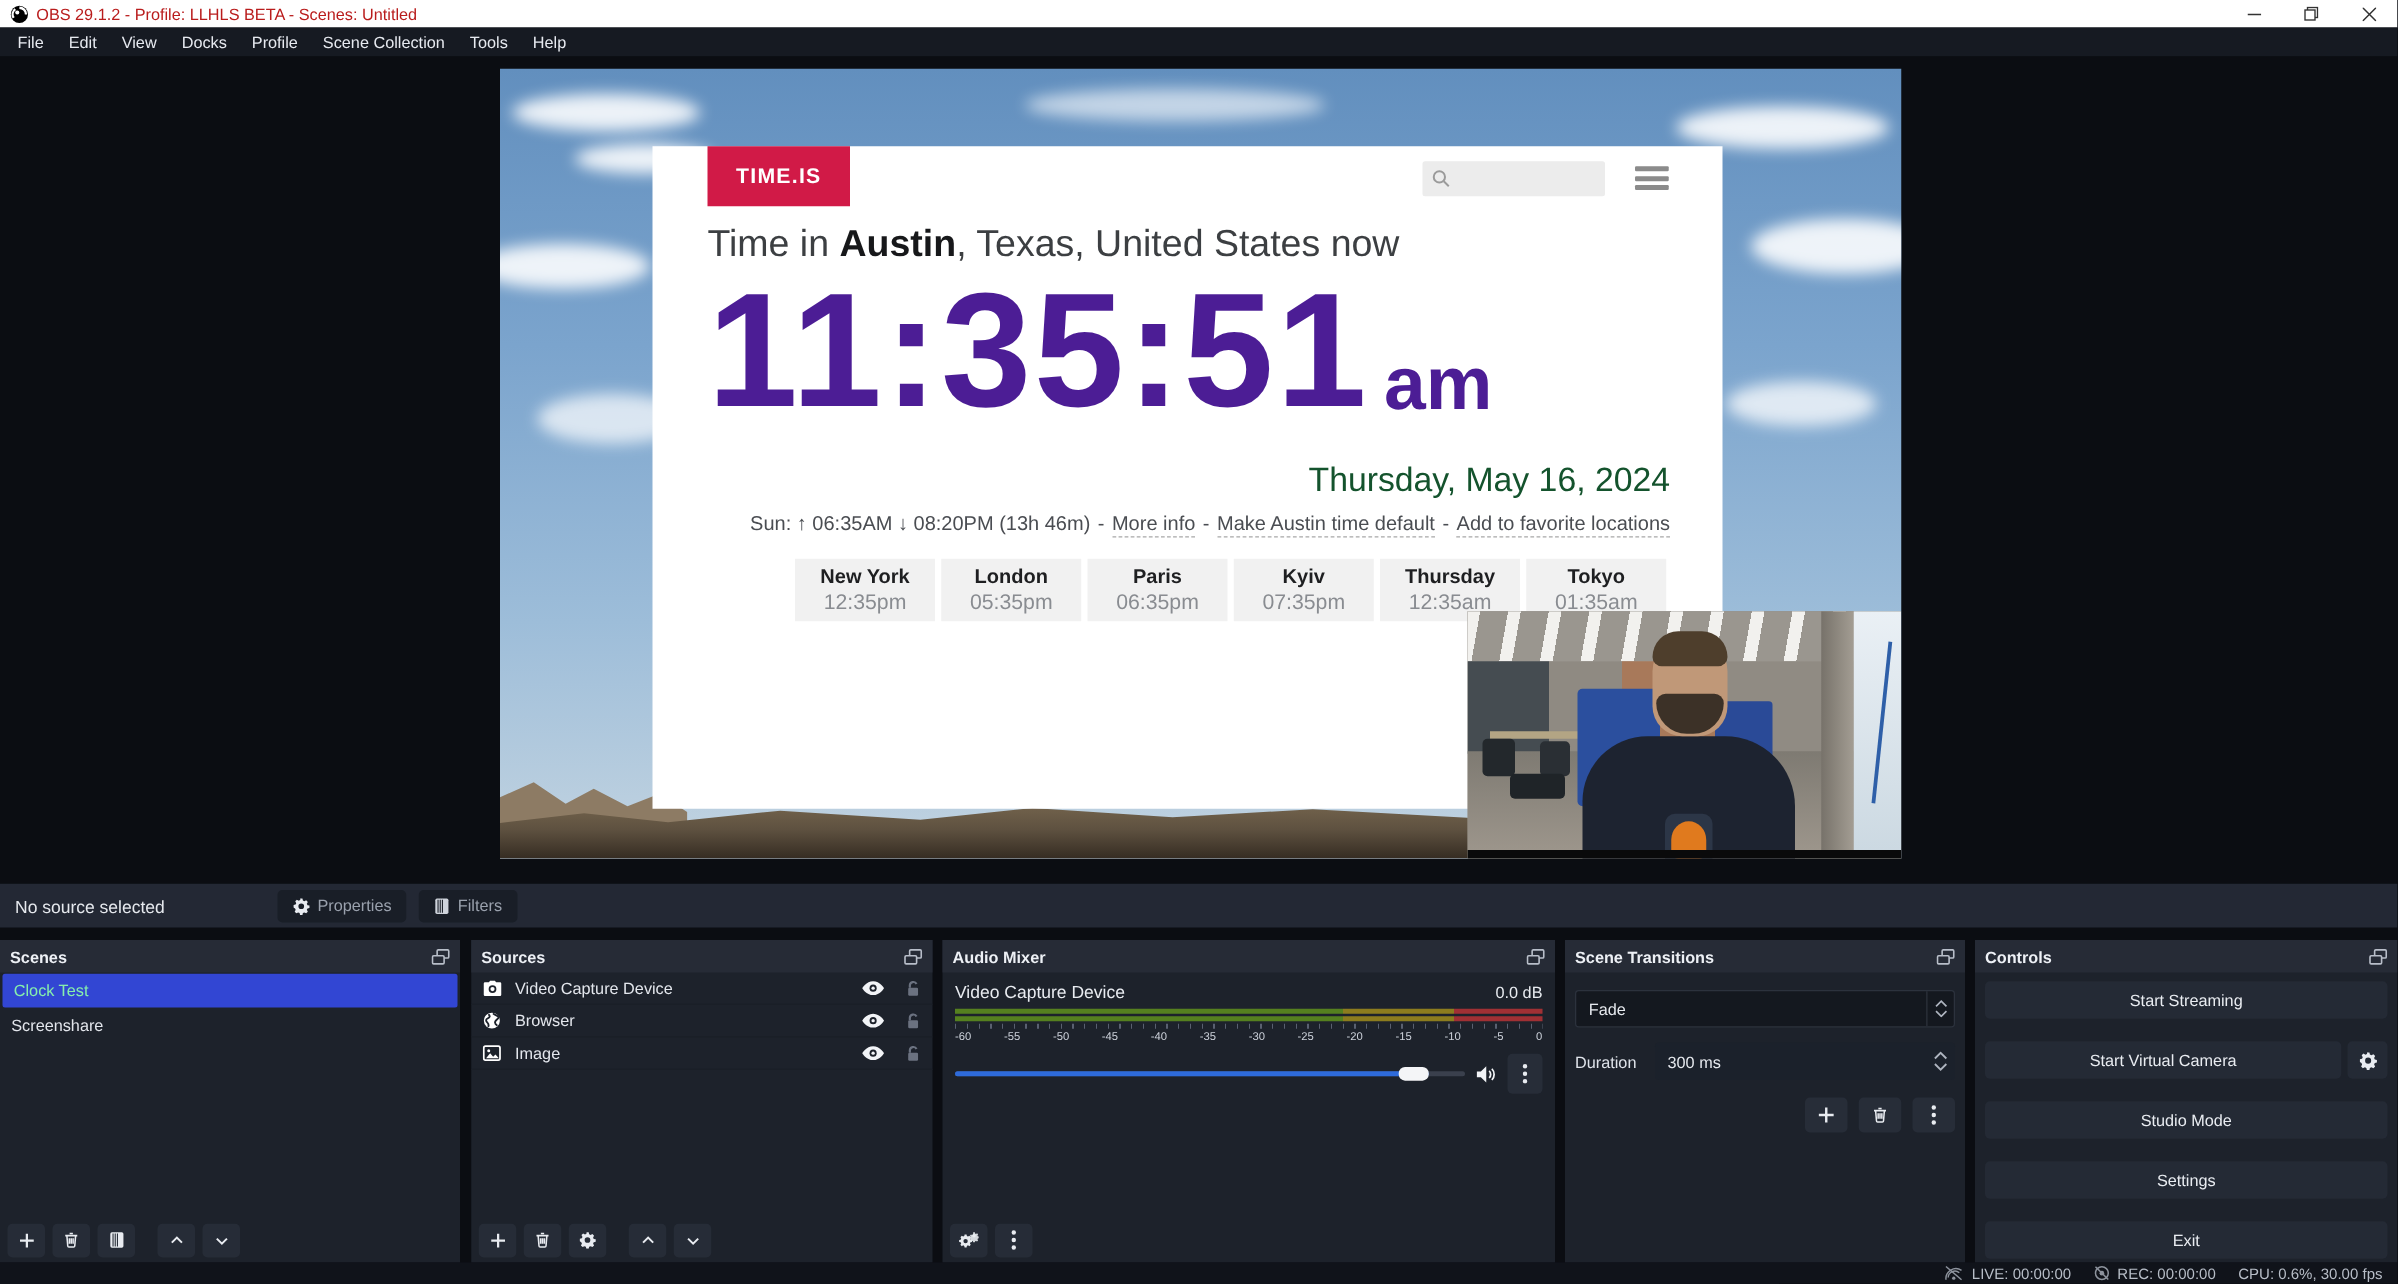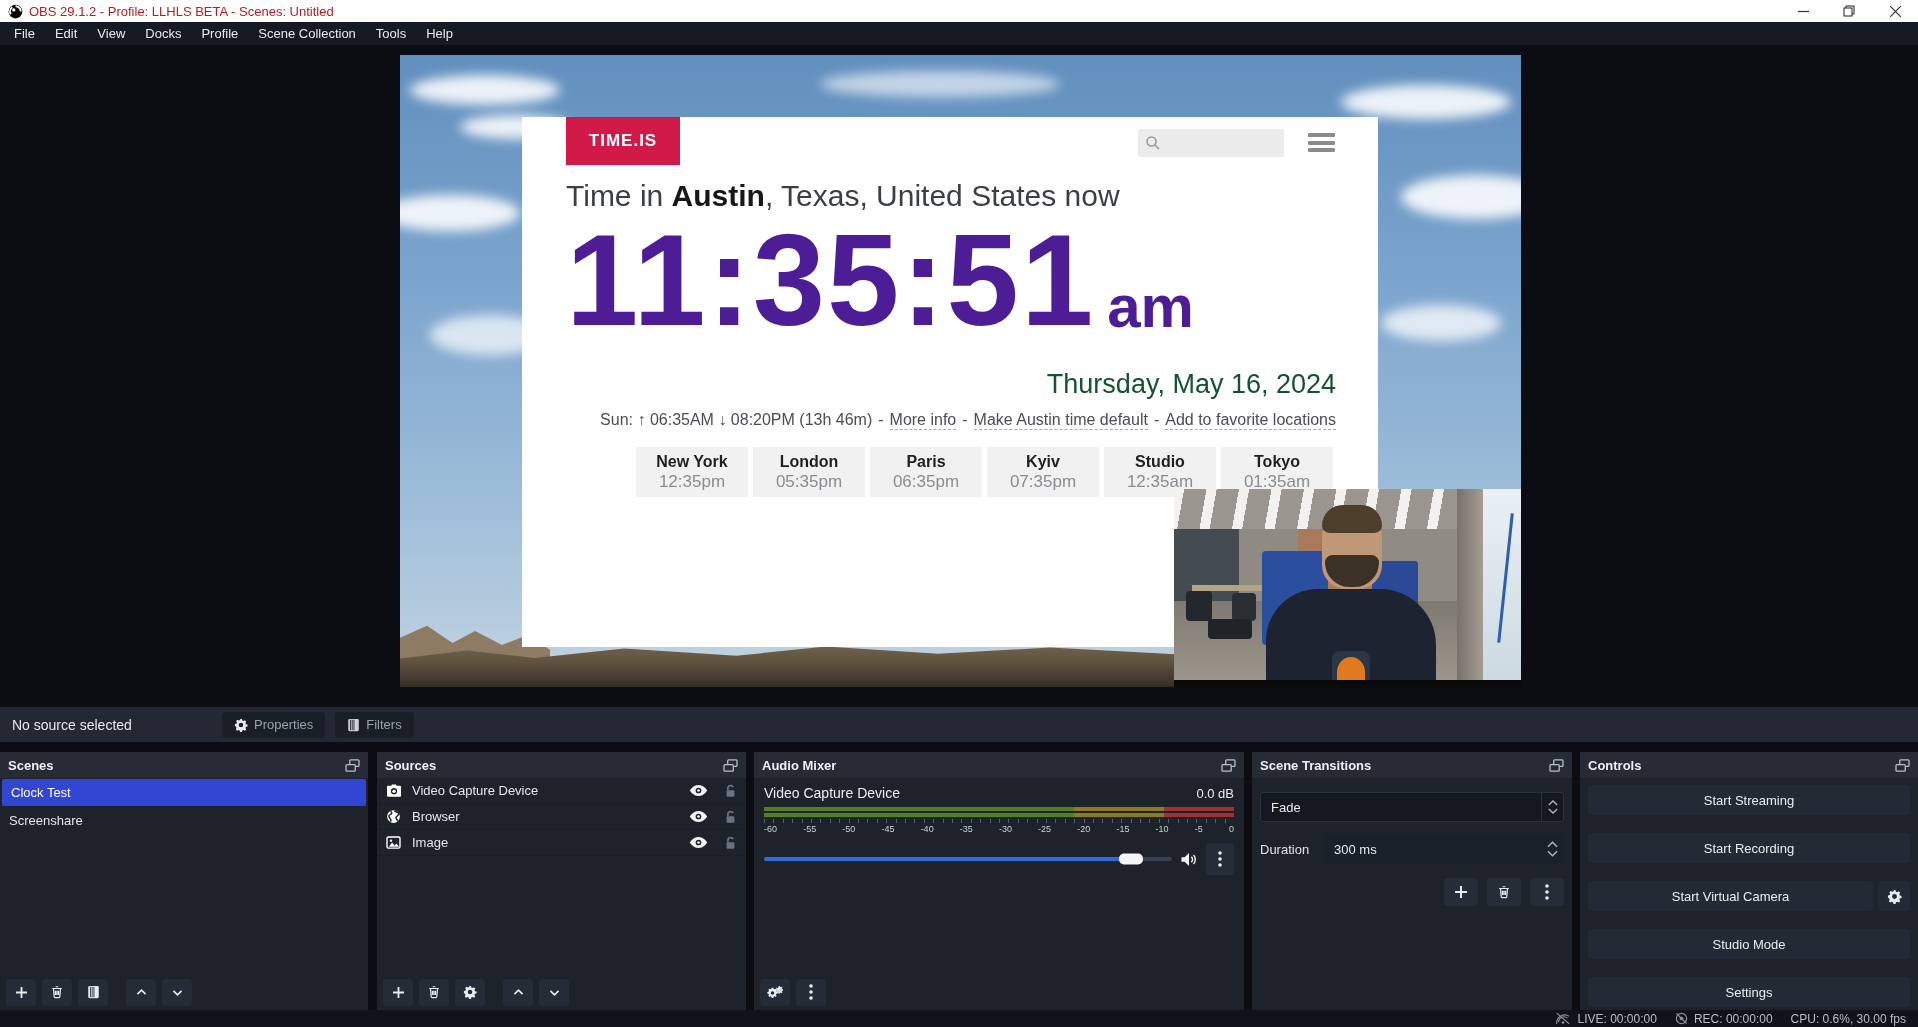--- a/index.html
+++ b/index.html
@@ -89,21 +89,21 @@
   .tool-btn { width:30px; height:27px; background:#262c37; border-radius:4px; color:#e8ebf0; display:flex; align-items:center; justify-content:center; }
   .tool-gap { width:6px; }
 
   #panel-scenes { left:0; width:368px; }
   #panel-sources { left:377px; width:369px; }
   #panel-mixer { left:754px; width:490px; }
   #panel-transitions { left:1252px; width:320px; }
   #panel-controls { left:1580px; width:338px; }
 
   .scene-item { height:27px; display:flex; align-items:center; padding-left:9px; font-size:13px; color:#e3e6ec; }
-  .scene-item.selected { background:#3246d3; color:#ffffff; border-radius:2px; margin:1px 2px; }
+  .scene-item.selected { background:#3246d3; color:#86efac; border-radius:2px; margin:1px 2px; }
 
   .source-row { height:26px; display:flex; align-items:center; padding:0 9px; font-size:13px; color:#e3e6ec; border-bottom:1px solid #1a1f27; }
   .source-row .src-icon { width:17px; display:flex; margin-right:9px; color:#fff; }
   .source-row .src-label { flex:1; }
   .row-eye { color:#f2f4f7; display:flex; margin-right:16px; }
   .row-lock { color:#6b7280; display:flex; }
 
   
   .mixer-body { padding:7px 10px 0 10px; }
   .mixer-row1 { display:flex; align-items:baseline; }
@@ -246,21 +246,21 @@
           </div>
         <div class="citybox">
             <div class="cityname">Paris</div>
             <div class="citytime">06:35pm</div>
           </div>
         <div class="citybox">
             <div class="cityname">Kyiv</div>
             <div class="citytime">07:35pm</div>
           </div>
         <div class="citybox">
-            <div class="cityname">Studio</div>
+            <div class="cityname">Thursday</div>
             <div class="citytime">12:35am</div>
           </div>
         <div class="citybox">
             <div class="cityname">Tokyo</div>
             <div class="citytime">01:35am</div>
           </div>
       </div>
     </div>
 
     <div class="webcam">
@@ -598,23 +598,20 @@
       <span class="popout">
         <svg width="15" height="13" viewBox="0 0 16 14" fill="none" stroke="currentColor" stroke-width="1.4">
             <rect x="5" y="1" width="10" height="7" rx="1"></rect>
             <rect x="1" y="6" width="10" height="7" rx="1" fill="#262b36"></rect>
           </svg>
       </span>
     </div>
     <div class="controls-body">
       <div class="ctl-row">
           <span class="ctl-btn">Start Streaming</span>
-        </div>
-      <div class="ctl-row">
-          <span class="ctl-btn">Start Recording</span>
         </div>
       <div class="ctl-row">
         <span class="ctl-btn">Start Virtual Camera</span>
         <span class="ctl-btn ctl-gear">
           <svg width="15" height="15" viewBox="0 0 16 16" fill="#e9ecf1">
               <path fill-rule="evenodd" d="M6.9 1h2.2l.4 1.8 1.3.6 1.7-.9 1.5 1.5-.9 1.7.6 1.3 1.8.4v2.2l-1.8.4-.6 1.3.9 1.7-1.5 1.5-1.7-.9-1.3.6-.4 1.8H6.9l-.4-1.8-1.3-.6-1.7.9-1.5-1.5.9-1.7-.6-1.3L1 9.1V6.9l1.8-.4.6-1.3-.9-1.7 1.5-1.5 1.7.9 1.3-.6.4-1.8zM8 5.4A2.6 2.6 0 1 0 8 10.6 2.6 2.6 0 0 0 8 5.4z"></path>
             </svg>
           </span>
       </div>
       <div class="ctl-row">

